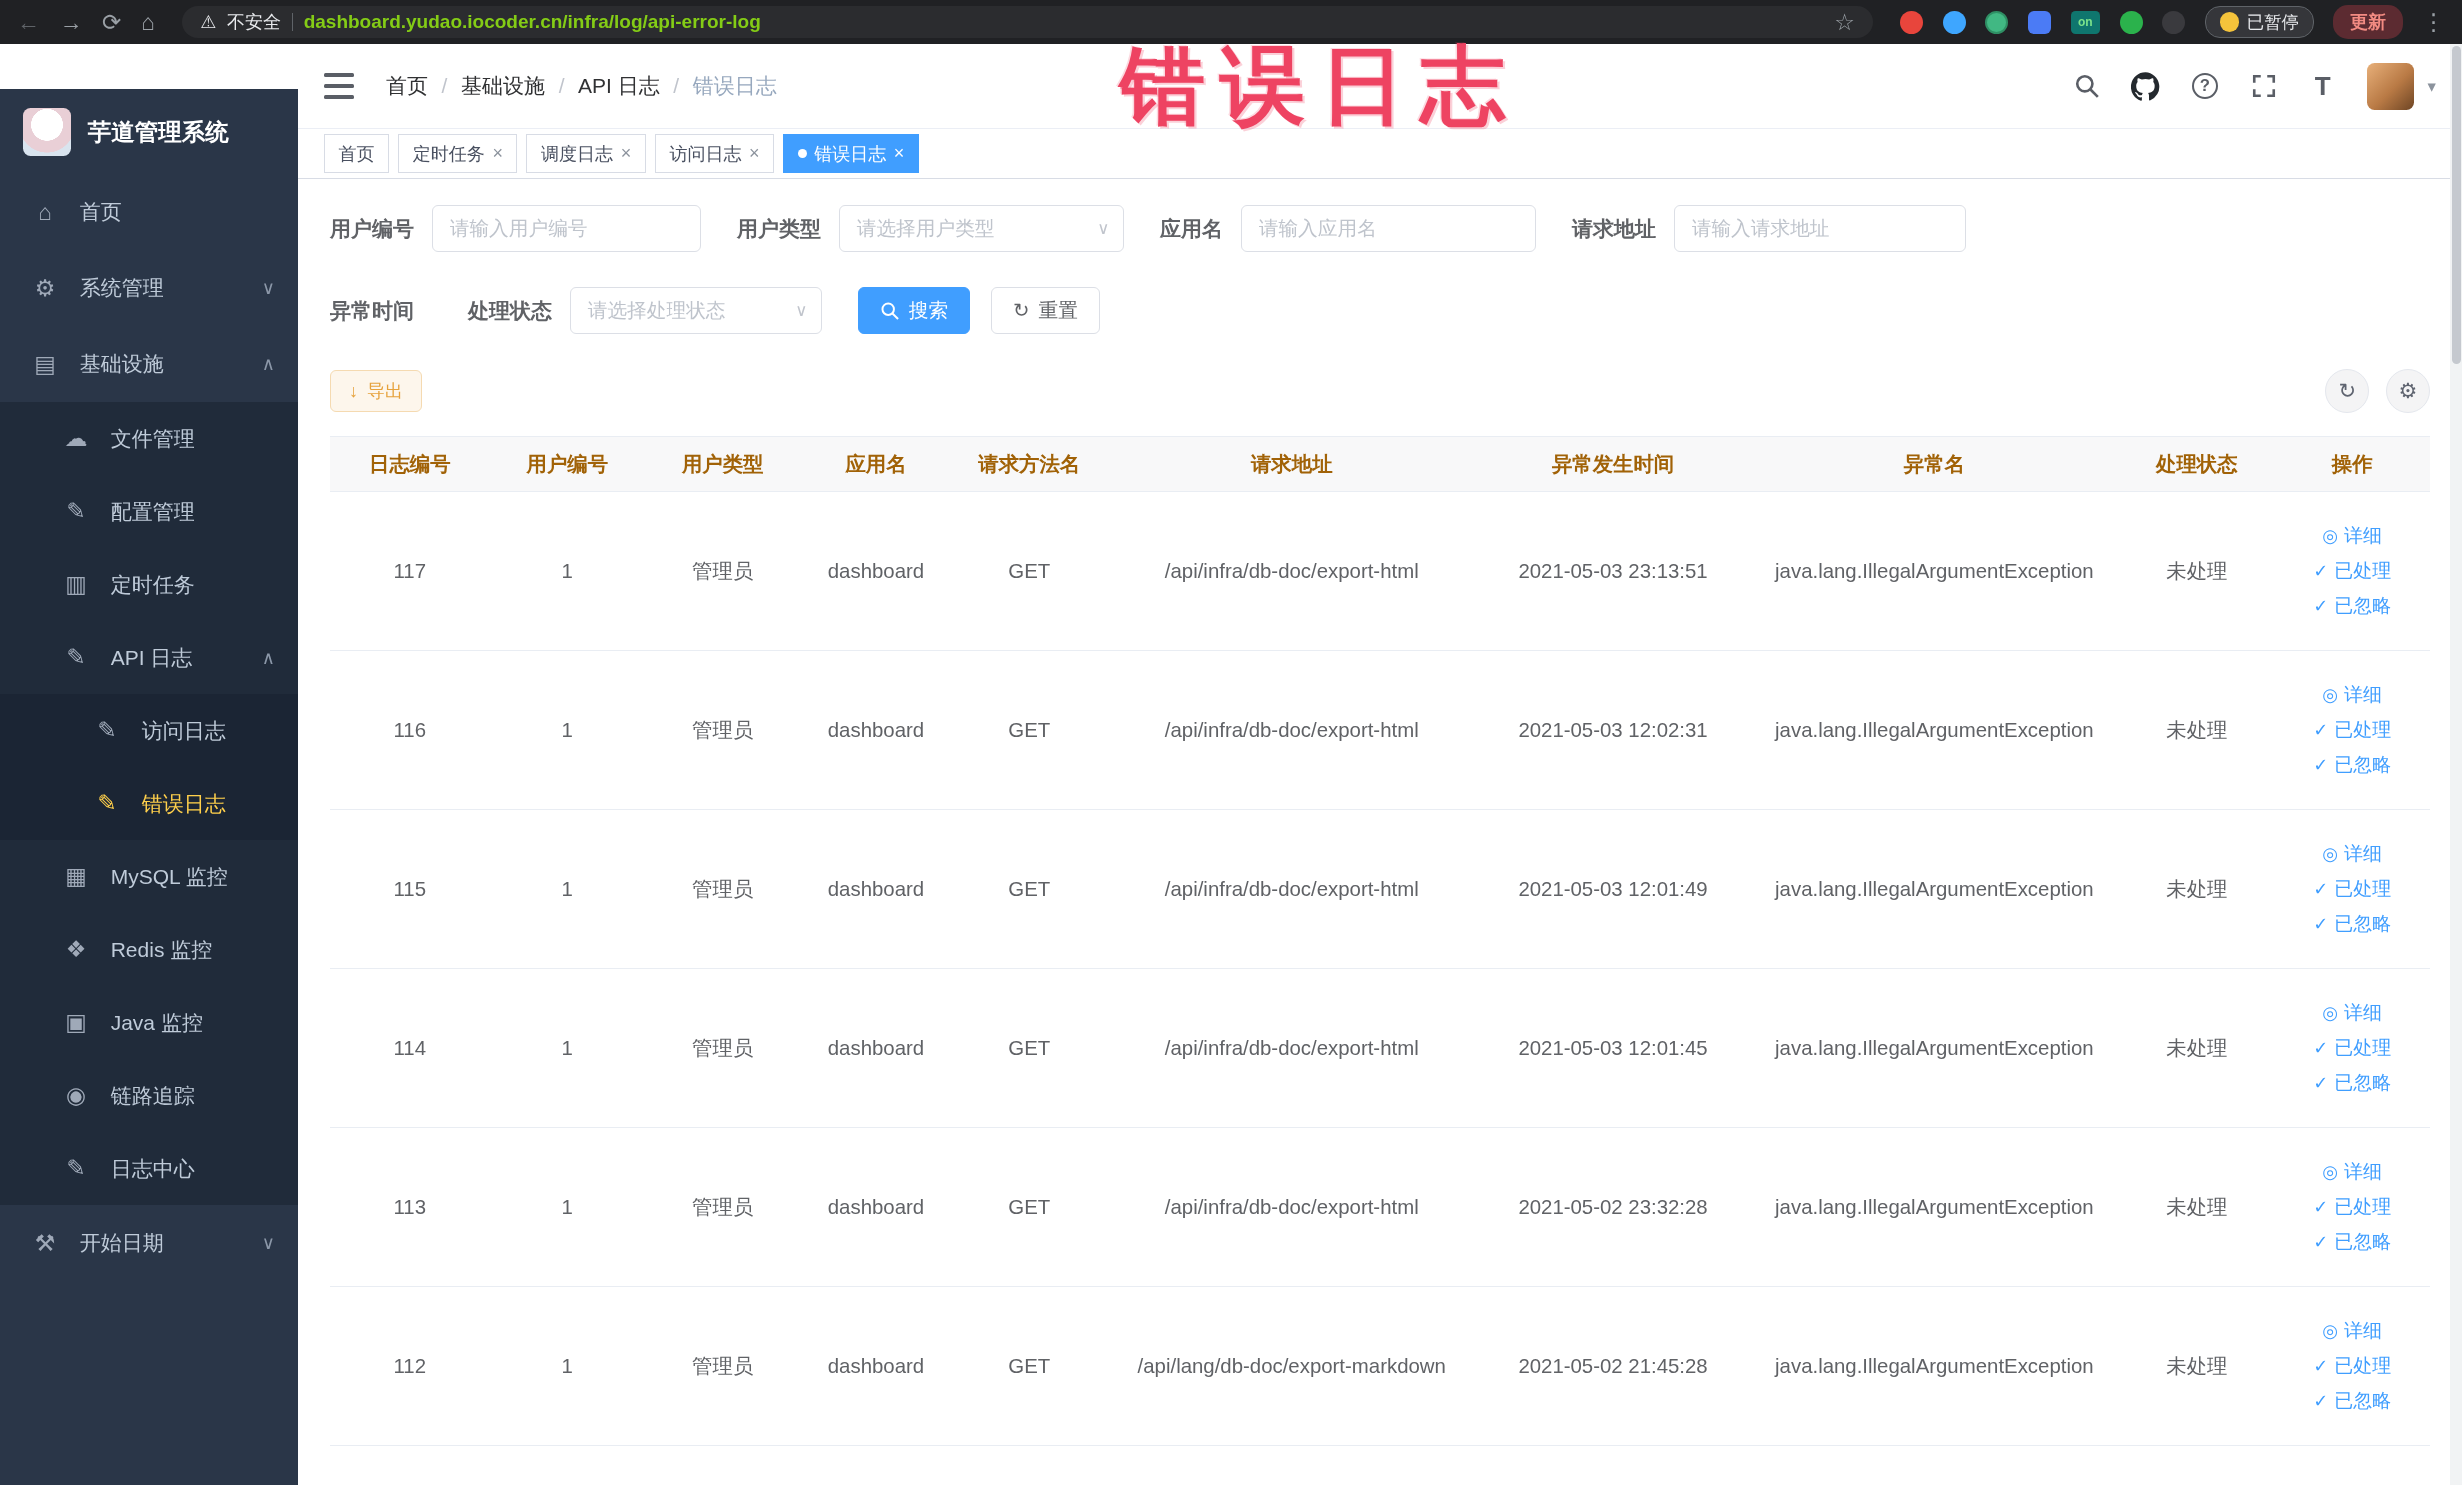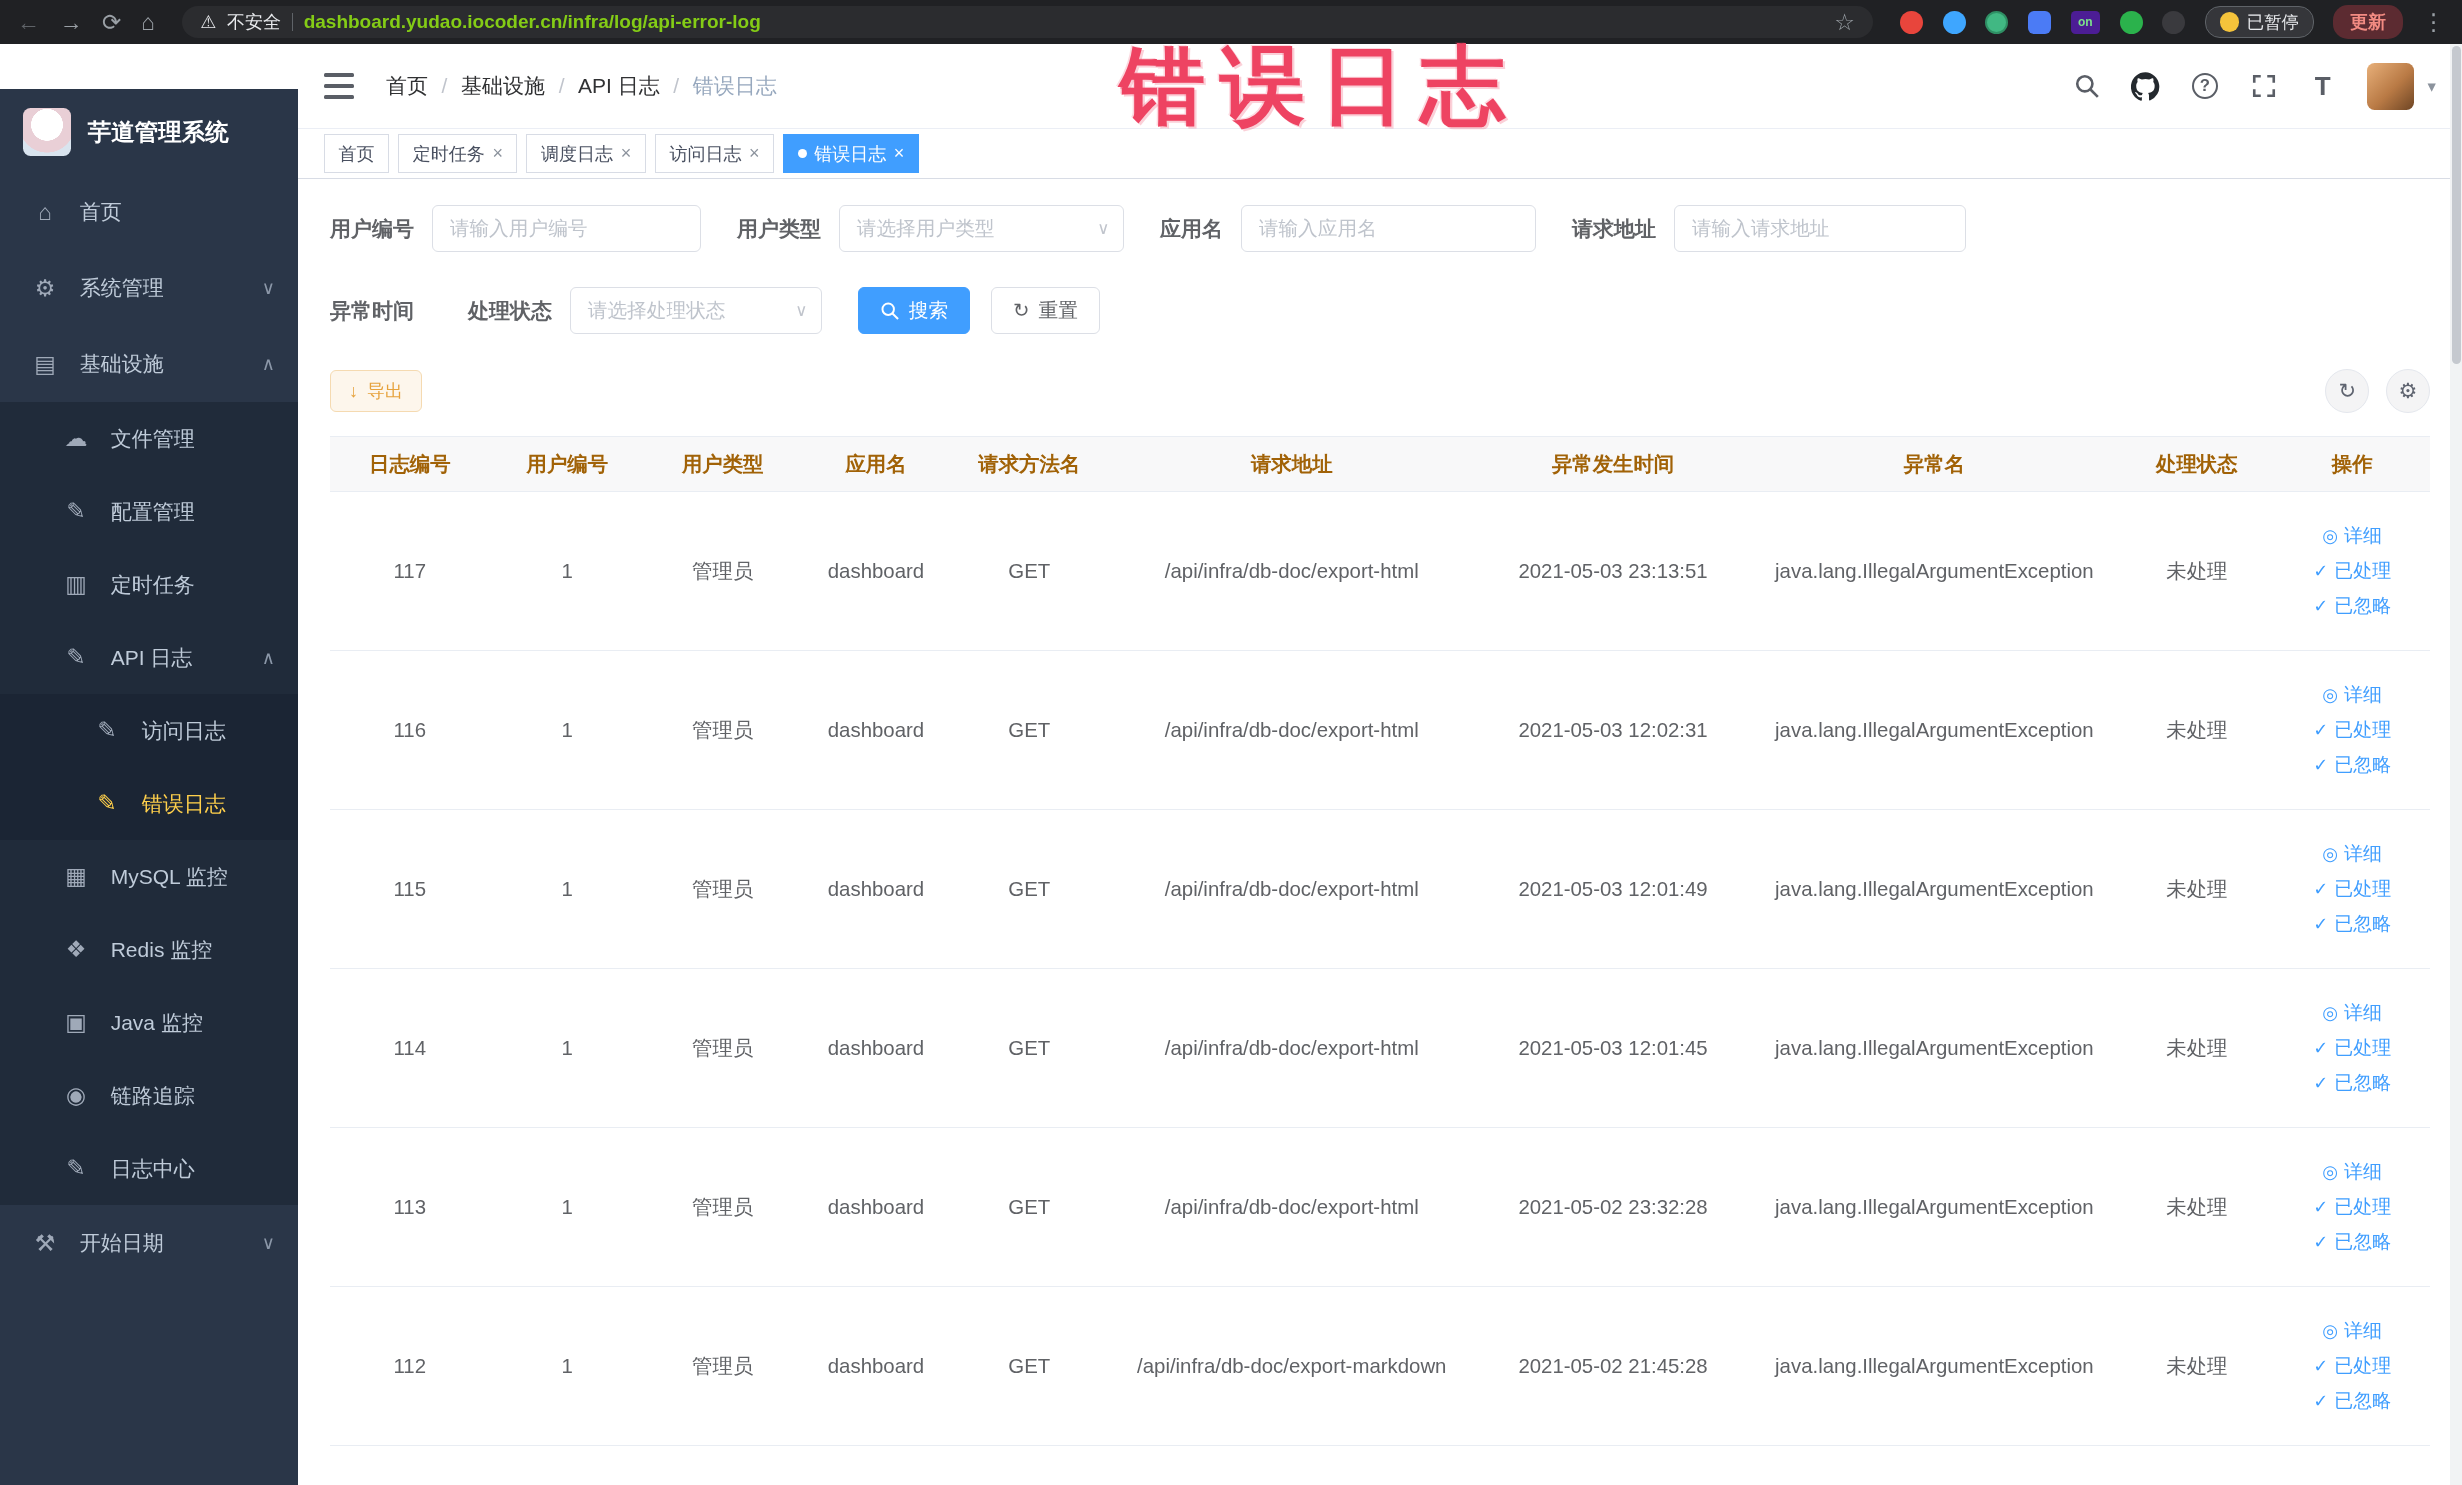--- a/index.html
+++ b/index.html
@@ -17,21 +17,21 @@
   .sec { color:#e8eaed; font-size:18px; }
   .sep-v { width:1.5px; height:18px; background:#5f6368; }
   .url { color:#84cc16; font-size:19px; font-weight:600; white-space:nowrap; overflow:hidden; }
   .ob-star { margin-left:auto; color:#9aa0a6; }
   .ext { width:23px; height:23px; border-radius:50%; display:inline-flex;
     align-items:center; justify-content:center; flex:none; }
   .e-red { background:#e8453c; }
   .e-drop { background:#3ea6ff; }
   .e-vue { background:#41b883; border:2.3px solid #2f8f64; }
   .e-grid { background:#4b7bf5; border-radius:6px; }
-  .e-on { width:29px; height:23px; border-radius:4.5px; background:#4c1d95;
+  .e-on { width:29px; height:23px; border-radius:4.5px; background:#0f766e;
     color:#7ce38b; font-size:12px; font-weight:700; }
   .e-leaf { background:#2bb24c; }
   .e-paw { background:#3a3a3e; }
   .paused-pill { display:flex; align-items:center; gap:7.6px; border:1.5px solid #5f6368;
     background:#35363a; color:#e8eaed; font-size:17.4px; border-radius:15px;
     padding:3px 13.6px; flex:none; }
   .smiley { width:19.7px; height:19.7px; border-radius:50%; background:#f5c33b; }
   .update-pill { background:#5c2b31; color:#f28b82; font-size:18px; font-weight:600;
     border-radius:15px; padding:5.3px 16.7px; flex:none; cursor:pointer; }
 
@@ -519,21 +519,21 @@
                 <span>已忽略</span>
               </a>
             </div>
           </div>
             <div class="cols trow">
             <div class="td">112</div>
             <div class="td">1</div>
             <div class="td">管理员</div>
             <div class="td">dashboard</div>
             <div class="td">GET</div>
-            <div class="td">/api/infra/db-doc/export-markdown</div>
+            <div class="td">/api/lang/db-doc/export-markdown</div>
             <div class="td">2021-05-02 21:45:28</div>
             <div class="td">java.lang.IllegalArgumentException</div>
             <div class="td">未处理</div>
             <div class="td actions-cell">
               <a class="act">
                 <span class="aic">◎</span>
                 <span>详细</span>
               </a>
               <a class="act">
                 <span class="aic">✓</span>

